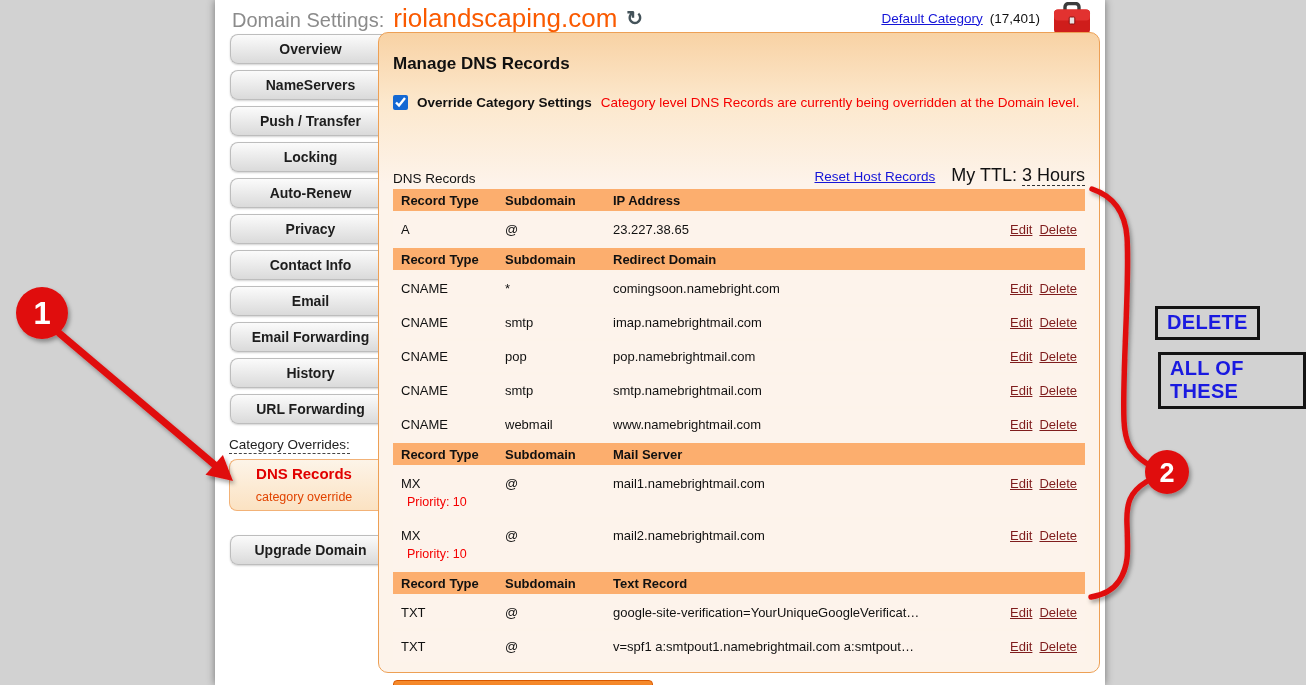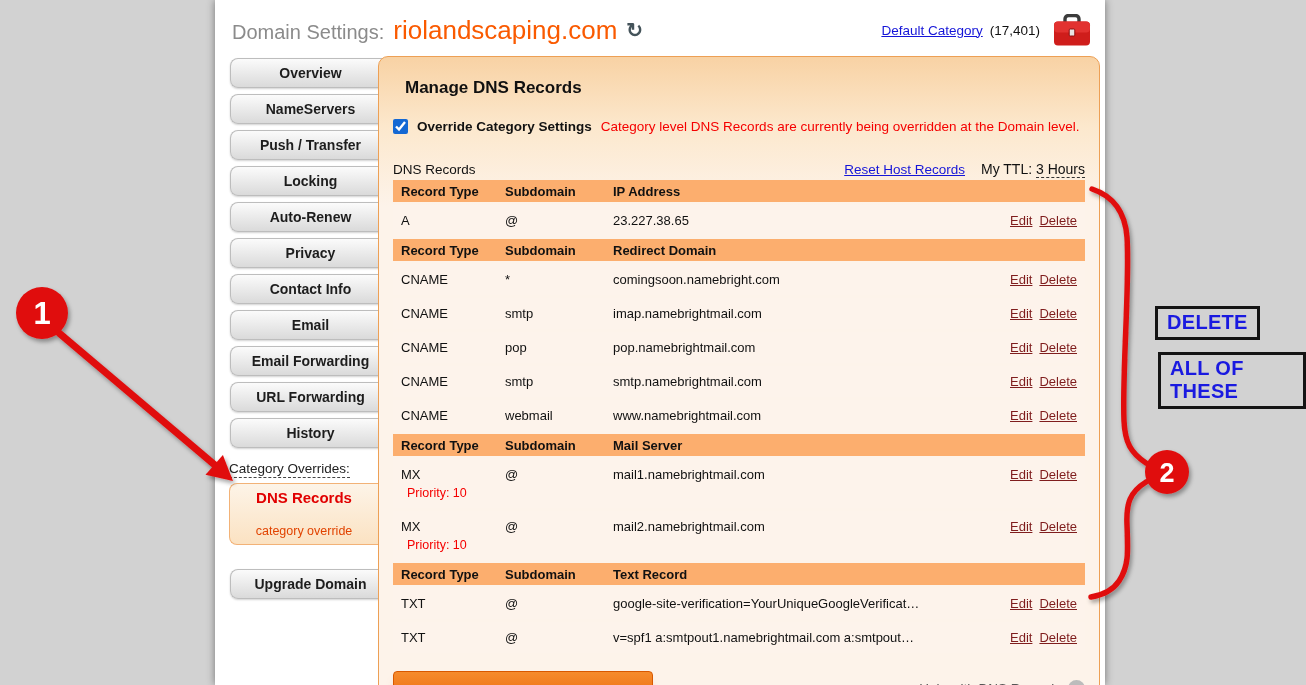--- a/index.html
+++ b/index.html
@@ -15,21 +15,21 @@
   .app {
     position:absolute; left:215px; top:0;
     width:890px; height:685px;
     background:#ffffff;
     box-shadow:0 0 8px rgba(0,0,0,.45);
     z-index:1;
   }
 
   
   .app-header {
-    height:56px;
+    height:32px;
     display:flex; justify-content:space-between; align-items:center;
     padding:6px 14px 2px 17px;
   }
   .header-left { display:flex; align-items:baseline; gap:9px; }
   .hdr-title { color:#8b8b8b; font-size:20px; }
   .hdr-domain { color:#fa5a00; font-size:26px; }
   .refresh { color:#44535a; font-size:20px; font-weight:bold; align-self:center; cursor:pointer; line-height:1; }
   .header-right { display:flex; align-items:center; gap:7px; }
   .cat-link { color:#1515d8; text-decoration:underline; font-size:13.5px; cursor:pointer; }
   .cat-count { font-size:13.5px; color:#111; }
@@ -54,41 +54,41 @@
   .cat-overrides span { border-bottom:1px dashed #444; padding-bottom:1px; }
   .dns-btn {
     width:149px; margin-left:14px; padding:5px 2px 6px;
     text-align:center;
     background:linear-gradient(#fdf4e8,#fbe2c2);
     border:1px solid #f2b277; border-right:none;
     border-radius:8px 0 0 8px;
     cursor:pointer;
   }
   .dns-btn .l1 { color:#e10000; font-weight:bold; font-size:15px; }
-  .dns-btn .l2 { color:#e14300; font-size:12.5px; margin-top:18px; }
+  .dns-btn .l2 { color:#e14300; font-size:12.5px; margin-top:8px; }
   .upgrade { margin-top:24px; }
 
   
   .panel {
     flex:1; margin-right:5px;
     border:1px solid #eda055; border-radius:10px;
     background:linear-gradient(180deg,#f8d2a4 0px,#fce8cd 70px,#fdf3ea 150px,#fdf3ea 100%);
     padding:14px 14px 20px;
   }
-  .panel-title { font-size:17px; font-weight:bold; color:#101010; margin:7px 12px 21px; }
+  .panel-title { font-size:17px; font-weight:bold; color:#101010; margin:7px 0 21px; }
   .override-row { display:flex; gap:9px; font-size:13.5px; margin-bottom:27px; }
   .cb { width:15px; height:15px; accent-color:#1468d3; cursor:pointer; }
   .ov-label { font-weight:bold; color:#111; }
   .ov-msg { color:#f50000; }
 
   .toolbar { display:flex; justify-content:space-between; align-items:flex-end; margin-bottom:3px; }
   .list-label { font-size:13.5px; color:#111; }
   .toolbar-right { display:flex; gap:16px; align-items:baseline; }
   .reset-link { color:#1515d8; text-decoration:underline; font-size:13.5px; cursor:pointer; }
-  .ttl { font-size:14px; color:#111; }
+  .ttl { font-size:18px; color:#111;margin-top:28px; }
   .ttl-value { border-bottom:1px dashed #333; cursor:pointer; }
 
   
   .sec-head {
     display:flex; background:#fcae6e; padding:4px 8px 3px;
     font-weight:bold; font-size:13px; color:#111; margin-bottom:3px;
   }
   .row {
     display:flex; background:#fdf3eb; padding:8px 8px;
     font-size:13px; color:#111; margin-bottom:3px; align-items:flex-start;
@@ -161,22 +161,22 @@
     <div class="sidebar">
       <div class="sbtn">Overview</div>
       <div class="sbtn">NameServers</div>
       <div class="sbtn">Push / Transfer</div>
       <div class="sbtn">Locking</div>
       <div class="sbtn">Auto-Renew</div>
       <div class="sbtn">Privacy</div>
       <div class="sbtn">Contact Info</div>
       <div class="sbtn">Email</div>
       <div class="sbtn">Email Forwarding</div>
+      <div class="sbtn">History</div>
       <div class="sbtn">URL Forwarding</div>
-      <div class="sbtn">History</div>
 
       <div class="cat-overrides">
         <span>Category Overrides:</span>
       </div>
 
       <div class="dns-btn">
         <div class="l1">DNS Records</div>
         <div class="l2">category override</div>
       </div>
 

